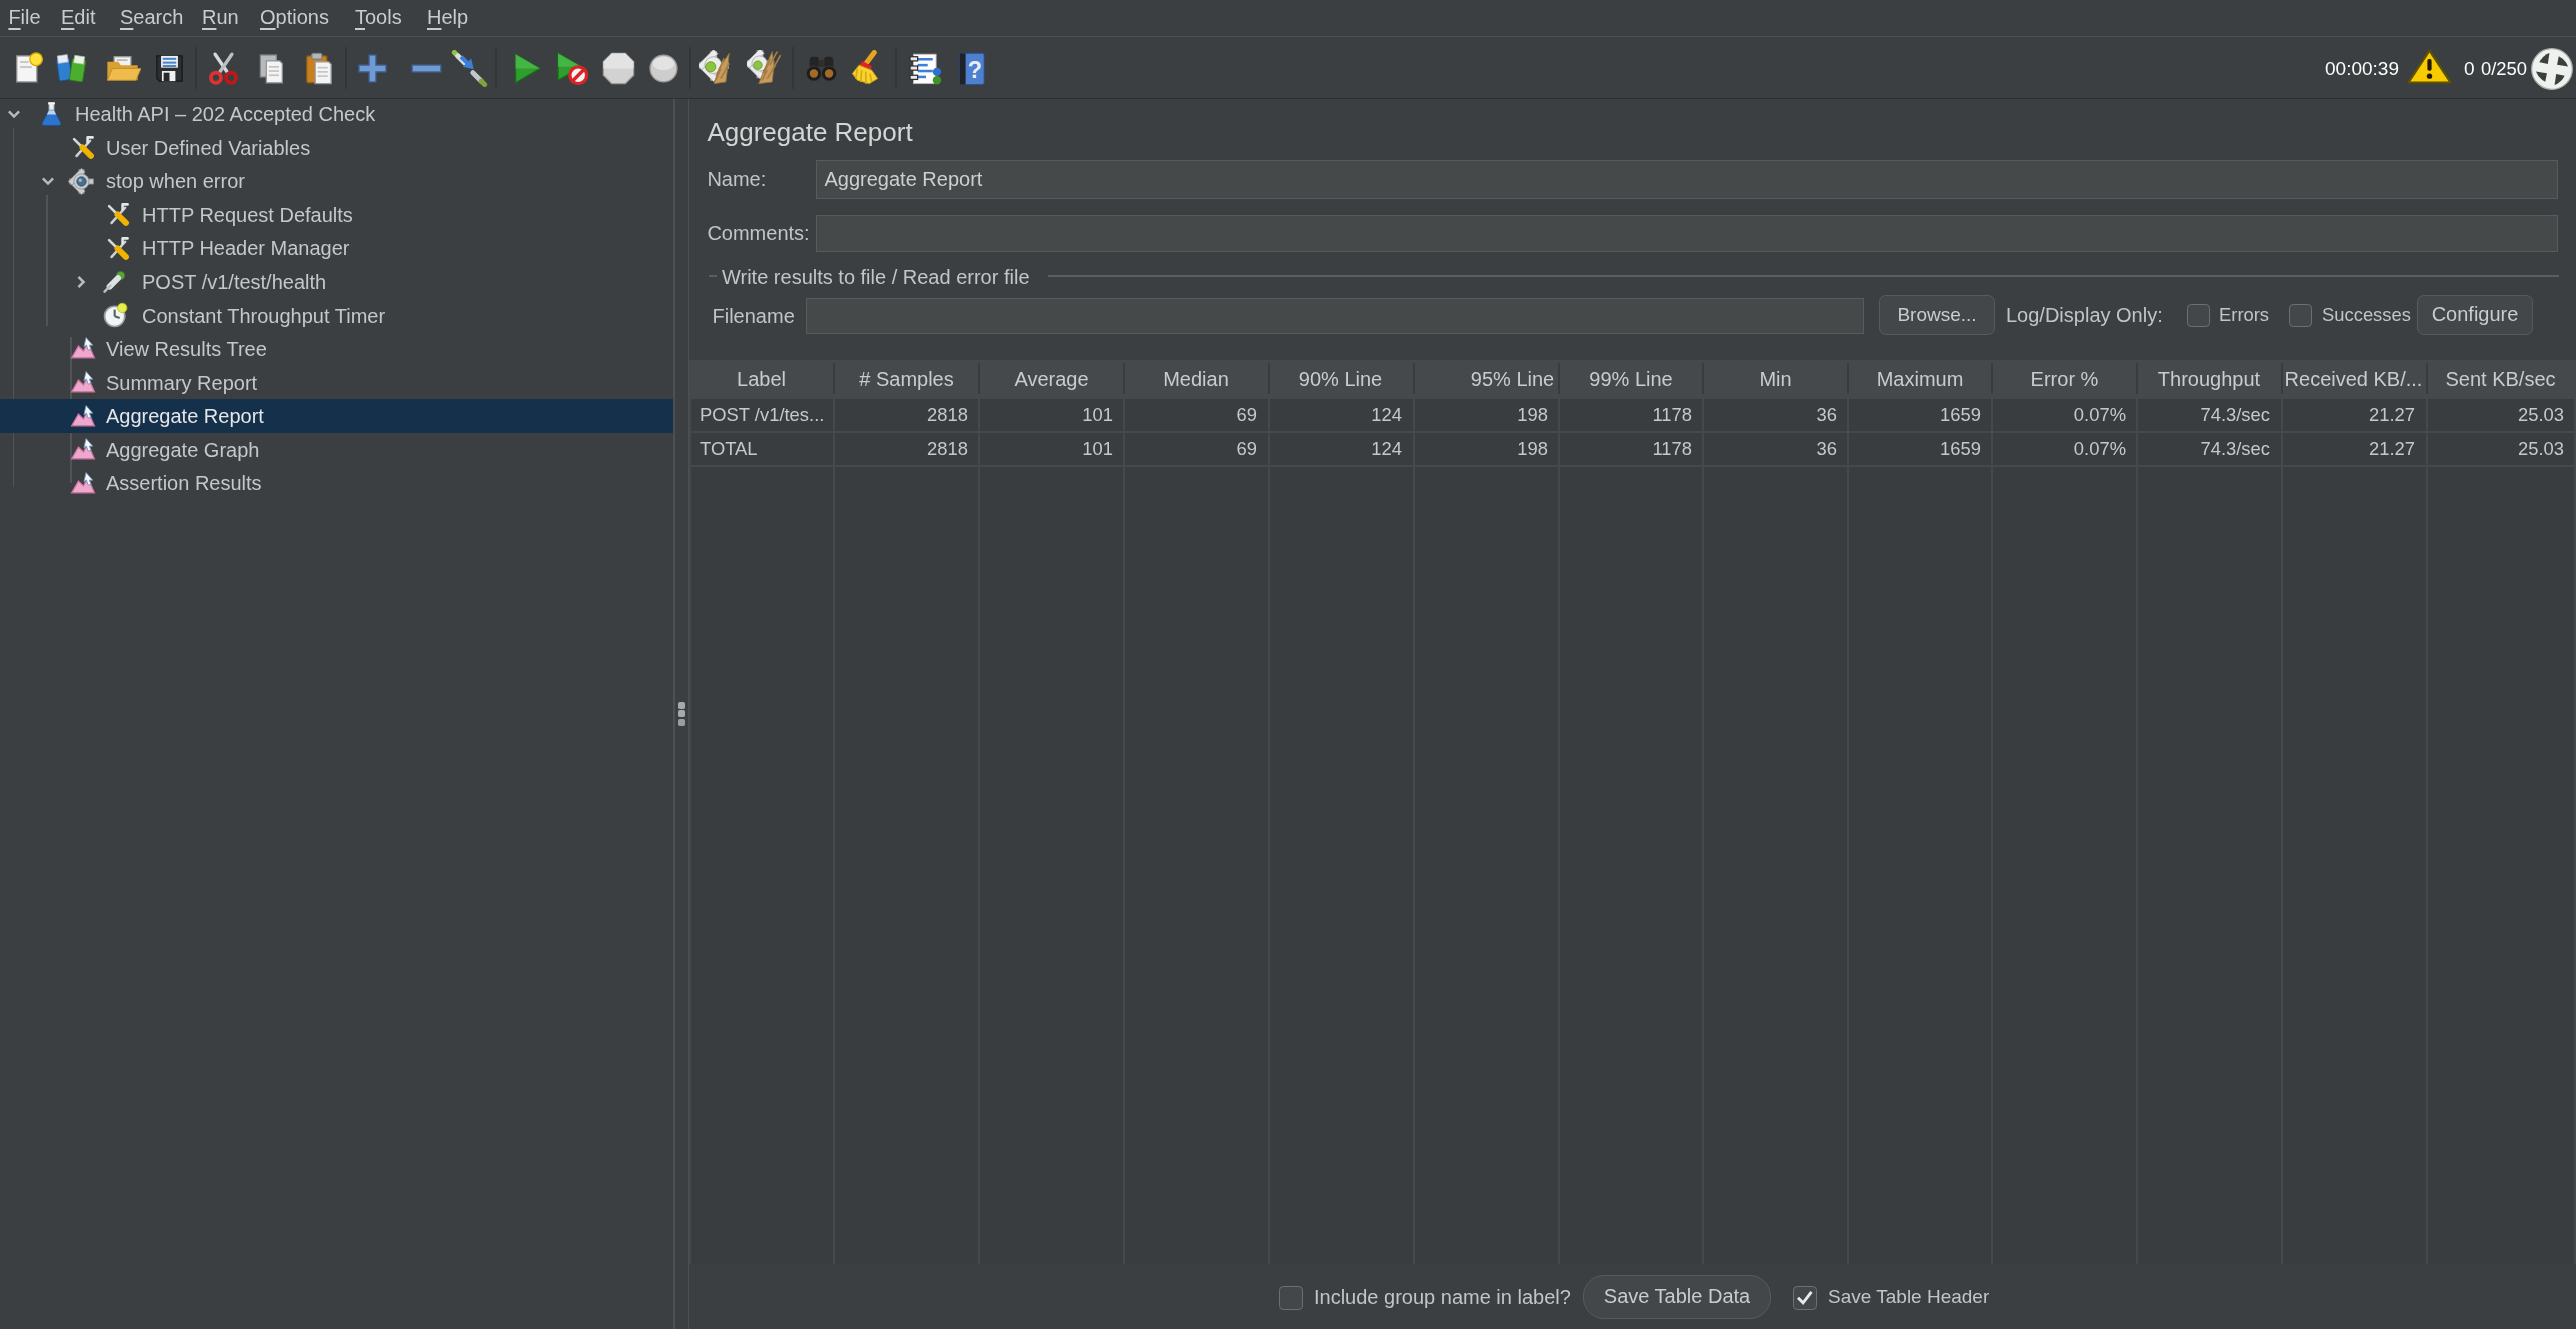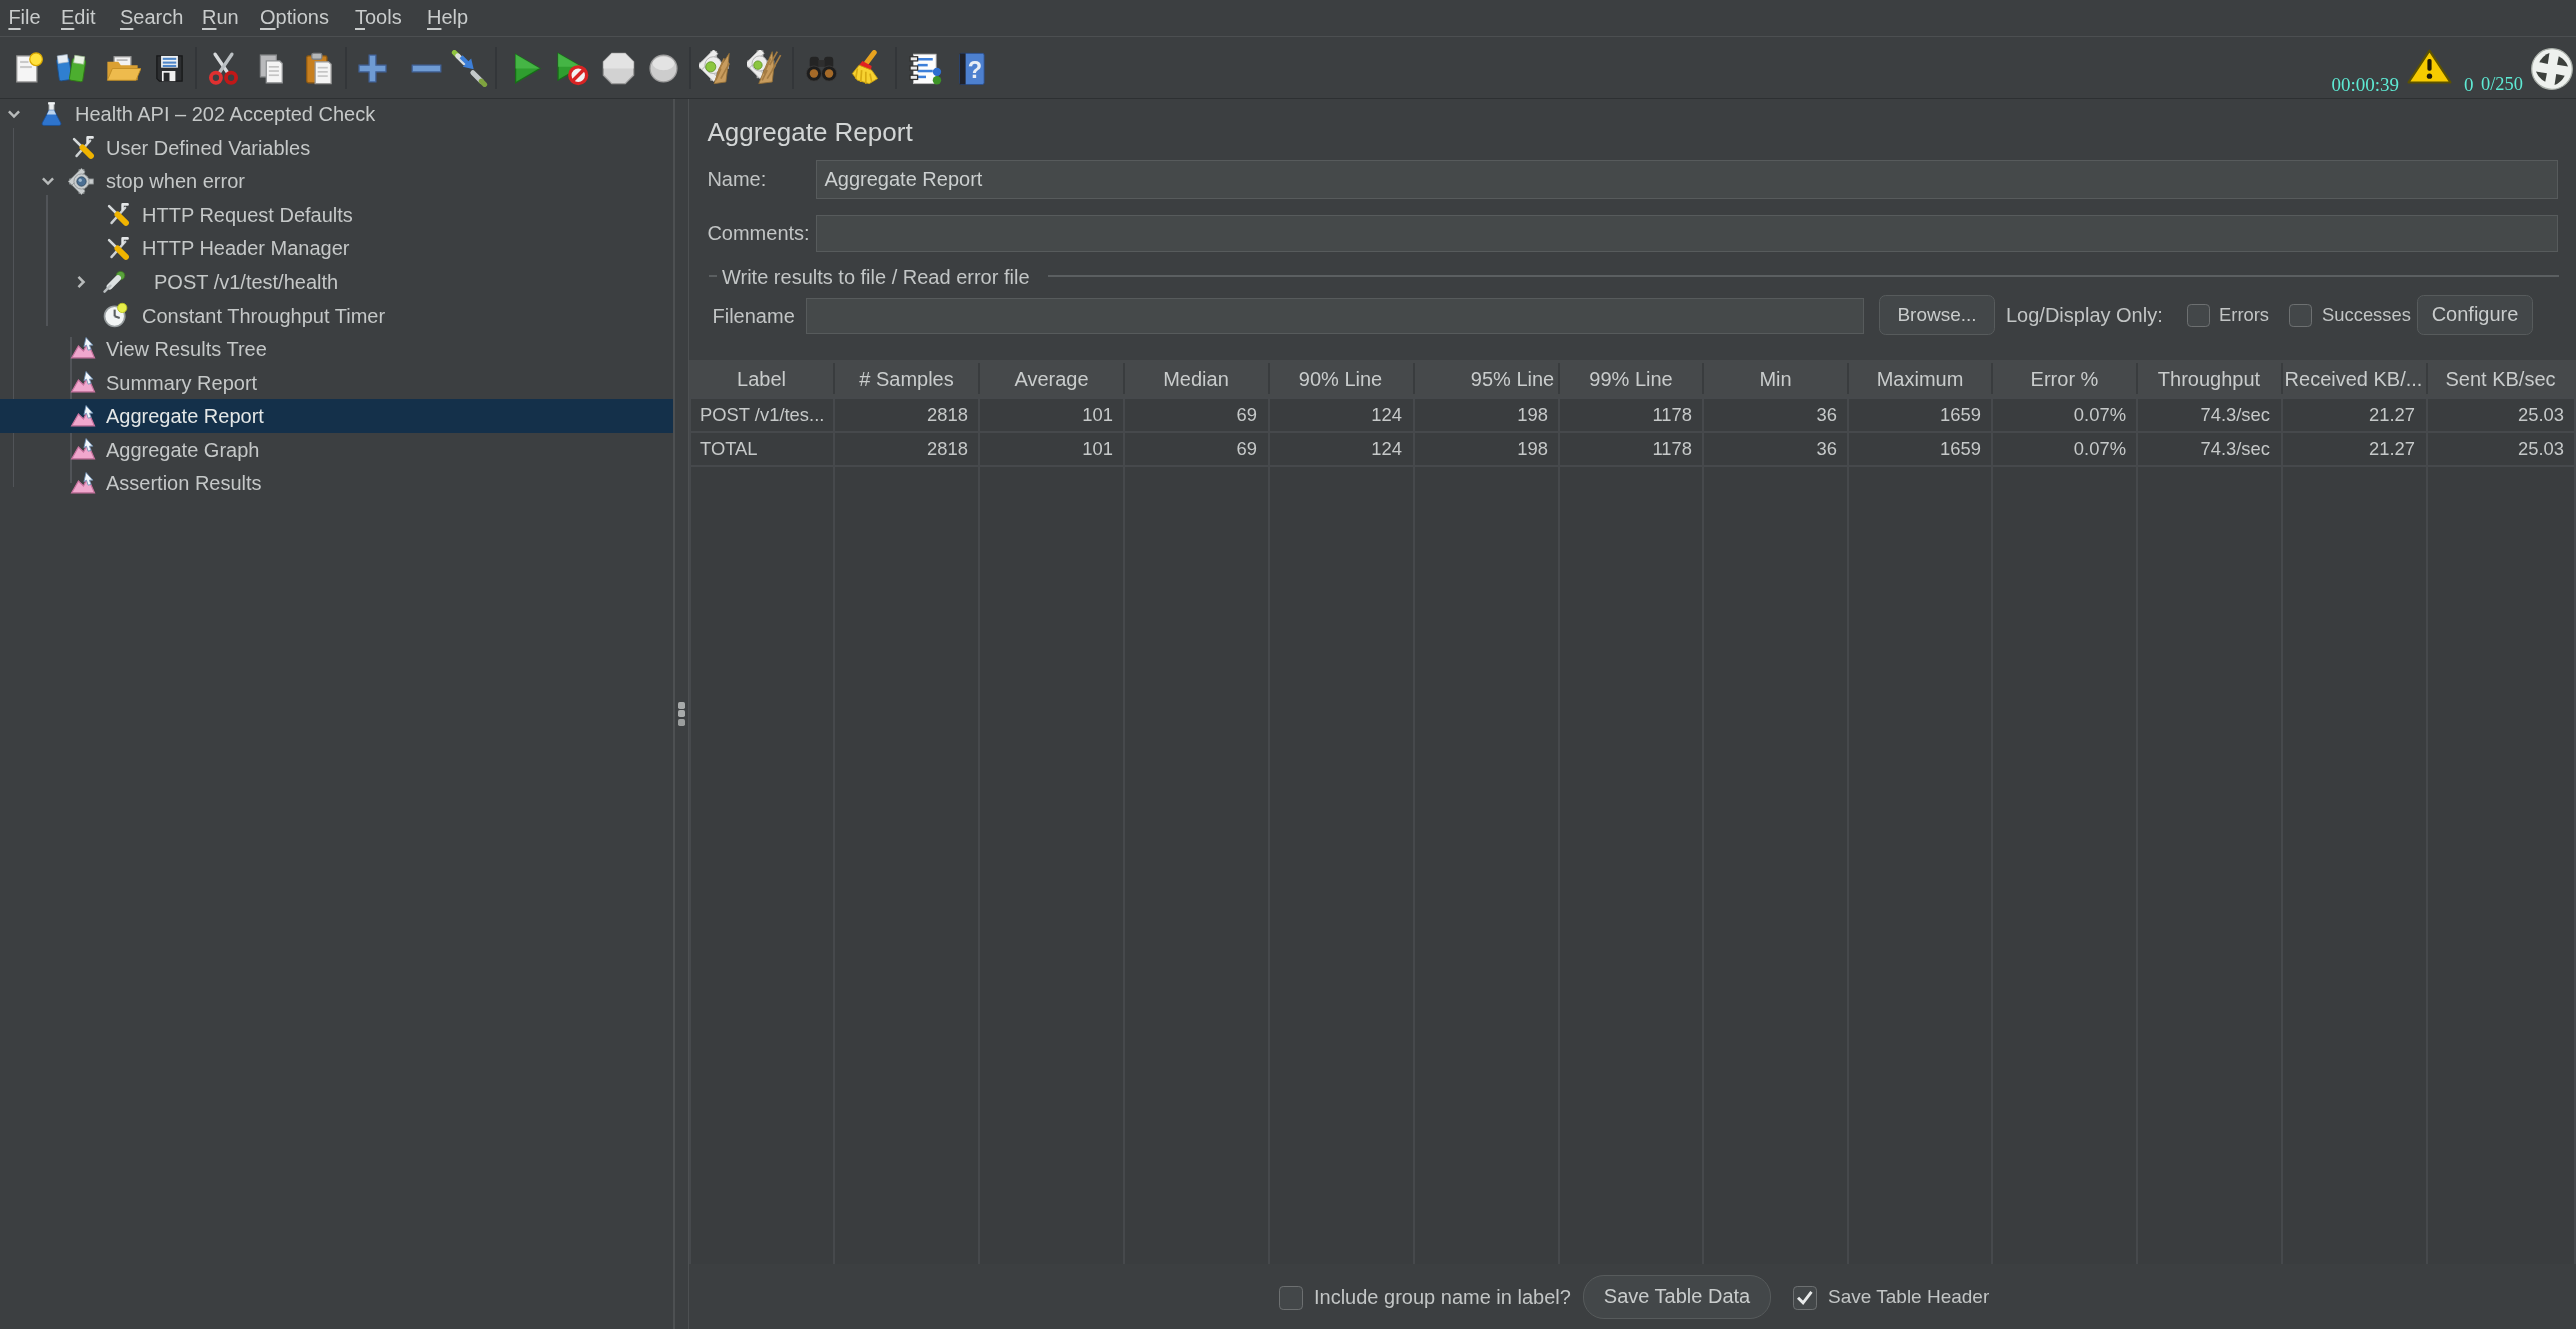--- a/index.html
+++ b/index.html
@@ -12,21 +12,21 @@
   #menubar { position:absolute; left:0; top:0; width:2576px; height:37px;
     background:#3c3f41; border-bottom:1.7px solid #4c4f51; }
   .mitem { position:absolute; top:0; height:37px; line-height:35px;
     font-size:20px; color:#c9cccc; }
 
   
   #toolbar { position:absolute; left:0; top:39px; width:2576px; height:60px;
     background:#3c3f41; border-bottom:1.7px solid #2d3032; }
   .tbsep { position:absolute; top:8.4px; width:1.7px; height:42px; background:#333639; }
   .ticon { position:absolute; top:11px; width:37px; height:37px; }
-  .tstat { position:absolute; top:16px; height:59px; line-height:59px; font-size:19px; color:#5eead4;font-family:Liberation Serif, serif; }
+  .tstat { position:absolute; top:0; height:59px; line-height:59px; font-size:19px; color:#ffffff; }
 
   
   #tree { position:absolute; left:0; top:99px; width:673px; height:1231px; background:#3c3f41; }
   .trow { position:absolute; left:0; width:673px; height:34px; }
   .tsel { background:#14304a; }
   .tlabel { position:absolute; top:0; height:34px; line-height:34px; font-size:20px; color:#c5c8c8; white-space:nowrap;text-align:center; }
   .tline { position:absolute; width:1.7px; background:#515458; }
   .chev { position:absolute; width:22px; height:34px; }
   .nicon { position:absolute; width:27px; height:27px; }
 
@@ -315,21 +315,21 @@
   <span class="tlabel" style="left:142px; top:132px;">HTTP Header Manager</span>
 
   <svg class="chev" style="left:70px; top:166px;" viewBox="0 0 26 40">
       <polyline points="10,14 16,20 10,26" fill="none" stroke="#b8bbbb" stroke-width="3"></polyline>
     </svg>
   <svg class="nicon" style="left:102px; top:169px;" viewBox="0 0 32 32">
     <circle cx="22" cy="9" r="5" fill="#59a33b" stroke="#3c7423" stroke-width="1"></circle>
     <line x1="19" y1="12" x2="9" y2="22" stroke="#dde1e2" stroke-width="7" stroke-linecap="round"></line>
     <line x1="10" y1="21" x2="3" y2="28" stroke="#b9bec0" stroke-width="3" stroke-linecap="round"></line>
   </svg>
-  <span class="tlabel" style="left:142px; top:166px;margin-left:12px;">POST /v1/test/health</span>
+  <span class="tlabel" style="left:142px; top:166px;">POST /v1/test/health</span>
 
   <svg class="nicon" style="left:102px; top:203px;" viewBox="0 0 32 32">
     <circle cx="15" cy="17" r="12" fill="#f2f5f5" stroke="#989ea0" stroke-width="2"></circle>
     <circle cx="24" cy="7" r="5.5" fill="#e7ee4a" stroke="#b9c21c" stroke-width="1"></circle>
     <line x1="15" y1="17" x2="15" y2="9" stroke="#5a5f61" stroke-width="2.5"></line>
     <line x1="15" y1="17" x2="21" y2="19" stroke="#5a5f61" stroke-width="2.5"></line>
   </svg>
   <span class="tlabel" style="left:142px; top:200px;">Constant Throughput Timer</span>
 
   <svg class="nicon" style="left:70px; top:236px;" viewBox="0 0 32 32">

